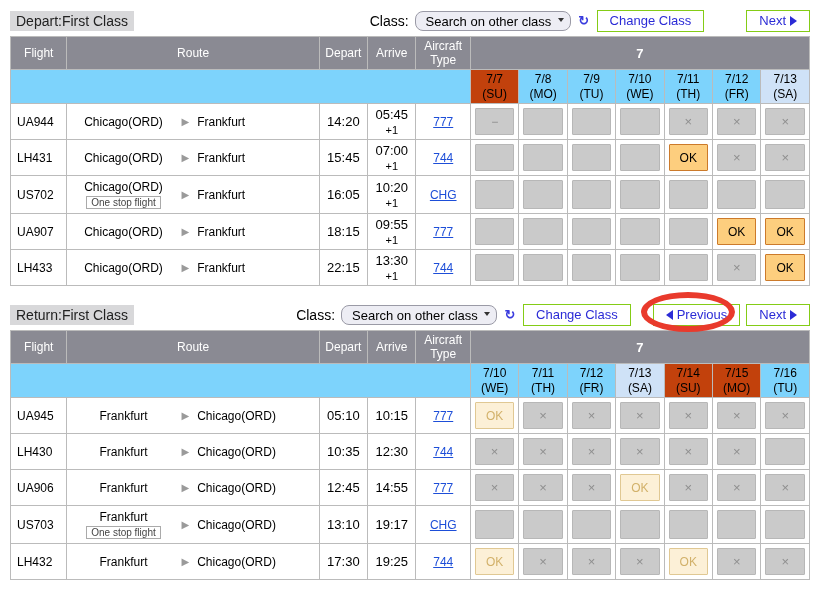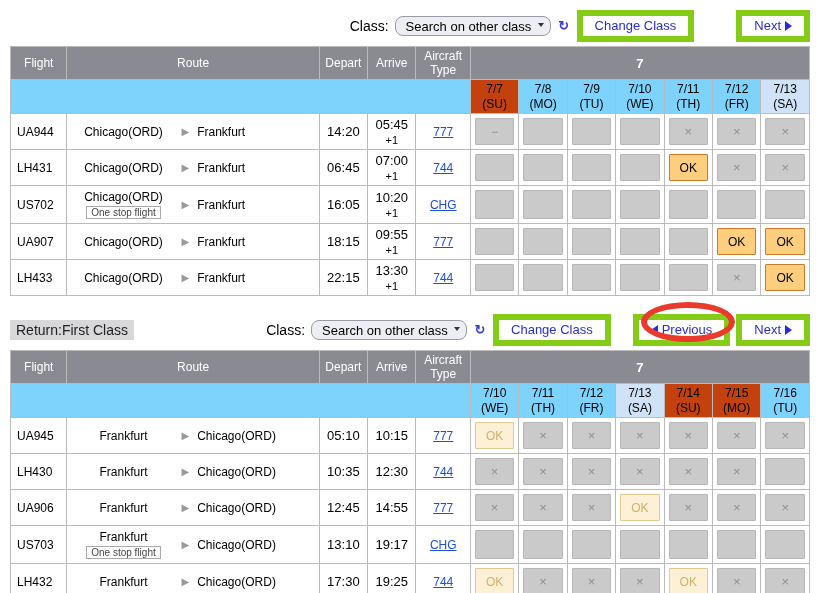--- a/index.html
+++ b/index.html
@@ -61,21 +61,21 @@
   .refresh-icon {
     display: inline-block;
     width: 14px; height: 14px;
     color: #3a3cde;
     font-weight: bold;
     font-size: 13px;
     line-height: 14px;
     text-align: center;
   }
   .btn {
-    border: 6px solid #84cc16;
+    border: 1px solid #84cc16;
     background: #fff;
     padding: 3px 12px;
     font-size: 13px;
     color: #2b2bd6;
     cursor: pointer;
     display: inline-flex;
     align-items: center;
     gap: 4px;
     line-height: 14px;
   }
@@ -190,20 +190,21 @@
     height: 40px;
     pointer-events: none;
   }
   .rel { position: relative; }
 </style>
 </head>
 <body>
 
 <div class="section">
   <div class="toolbar">
+    <span class="depart-label">Depart:First Class</span>
     <span class="spacer"></span>
     <span class="class-label">Class:</span>
     <span class="select-wrap">
       <select class="class-select">
         <option>Search on other class</option>
       </select>
     </span>
     <span class="refresh-icon">↻</span>
     <button class="btn">
       <span>Change Class</span>
@@ -287,21 +288,21 @@
         </tr>
         <tr>
           <td class="flightno">LH431</td>
           <td class="route">
             <div class="route-inner">
               <div class="origin-block"><span>Chicago(ORD)</span></div>
               <span class="route-arrow">▶</span>
               <span>Frankfurt</span>
             </div>
           </td>
-          <td class="time">06:45</td>
+          <td class="time">15:45</td>
           <td class="time arrive">07:00<br><span class="plus1">+1</span></td>
           <td><a href="#" class="aclink">744</a></td>
           <td class="avail">
             <div class="cell-box blank"></div>
           </td>
           <td class="avail">
             <div class="cell-box blank"></div>
           </td>
           <td class="avail">
             <div class="cell-box blank"></div>

